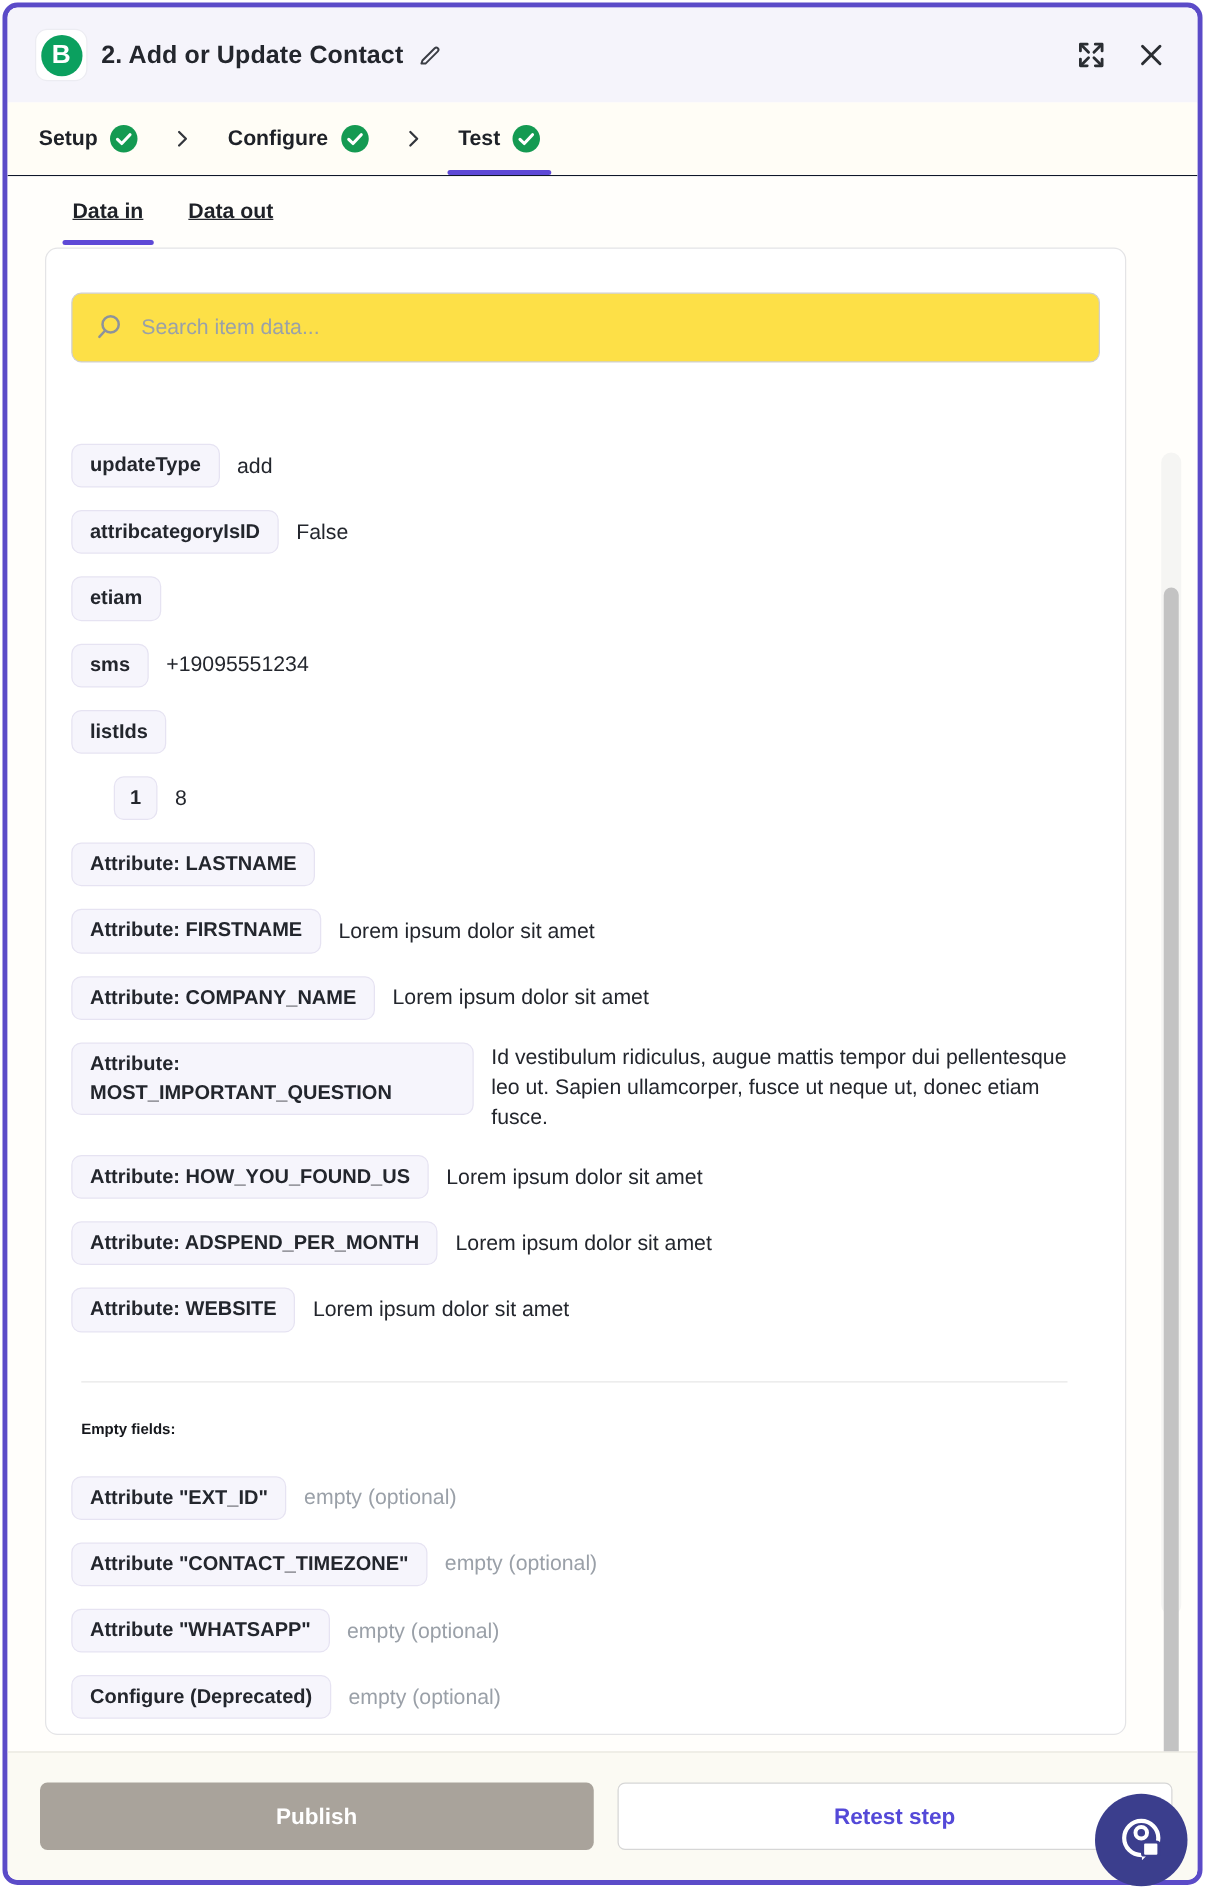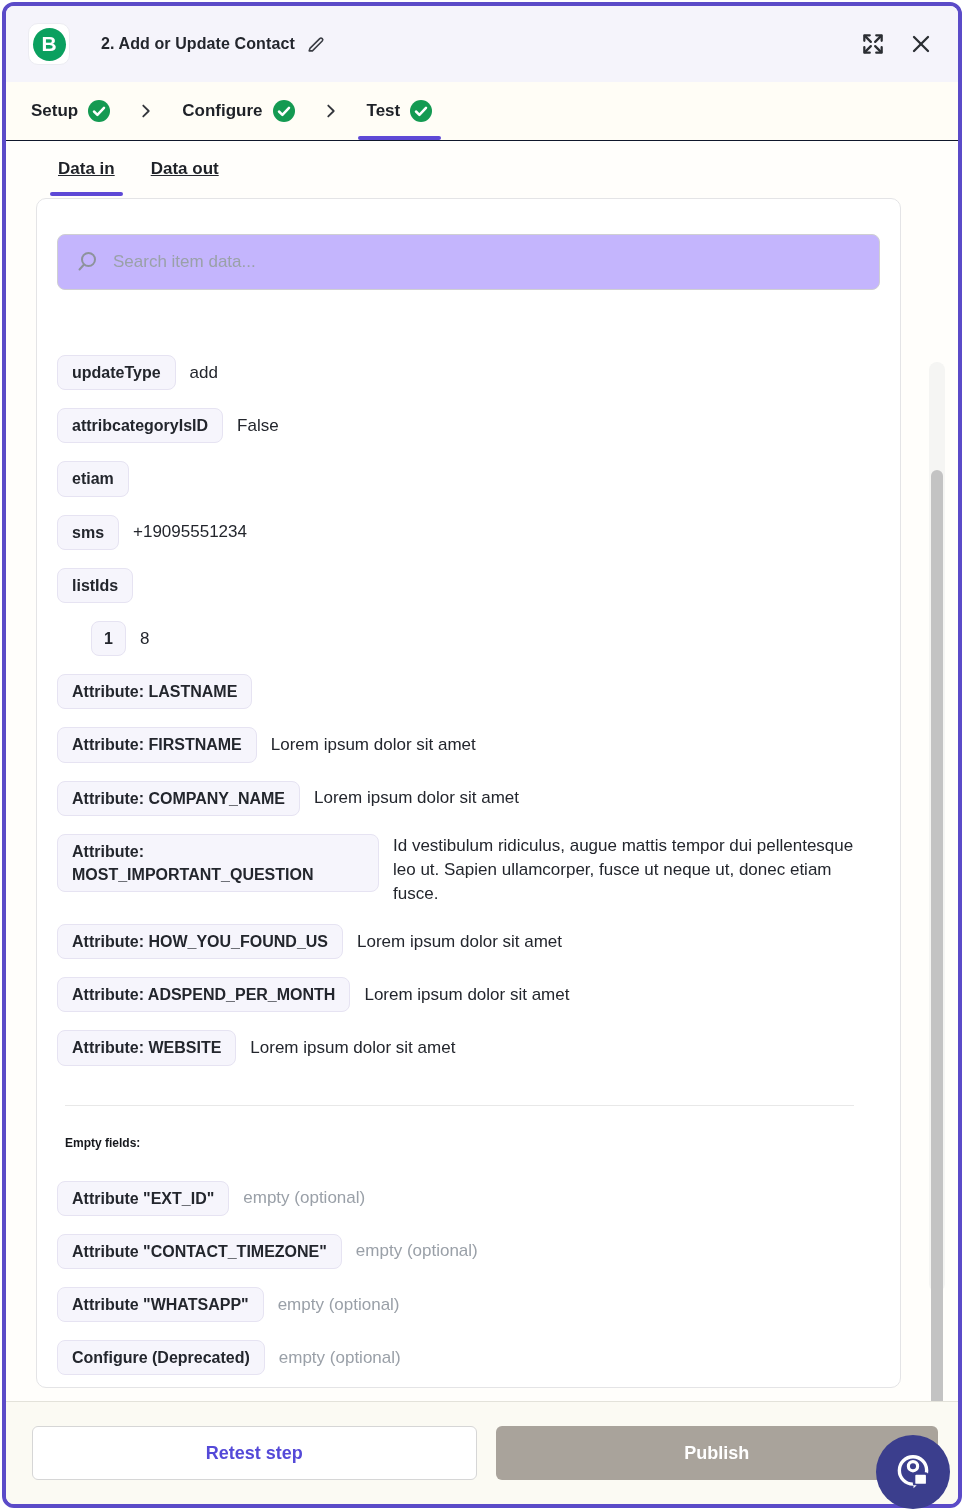--- a/index.html
+++ b/index.html
@@ -11,21 +11,21 @@
            display:flex; flex-direction:column; overflow:hidden; }
 
   
   .hdr { height:76px; background:#f5f4fb; display:flex; align-items:center;
          padding:0 22px; flex-shrink:0; }
   .app-tile { width:42px; height:42px; background:#fff; border-radius:10px;
               border:1px solid #ececf2; display:flex; align-items:center; justify-content:center; }
   .app-circle { width:33px; height:33px; border-radius:50%; background:#0ba05f;
                 display:flex; align-items:center; justify-content:center; }
   .app-circle span { color:#fff; font-weight:bold; font-size:21px; }
-  .hdr-title { margin-left:31px; font-size:16px; font-weight:bold; letter-spacing:.1px; }
+  .hdr-title { margin-left:11px; font-size:20px; font-weight:bold; letter-spacing:.1px; }
   .edit-btn { margin-left:10px; display:flex; align-items:center; cursor:pointer; }
   .hdr-spacer { flex:1; }
   .icon-btn { width:30px; height:30px; display:flex; align-items:center; justify-content:center;
               cursor:pointer; margin-left:18px; }
 
   
   .stepper { height:59px; background:#fffdf6; border-bottom:1px solid #0f172a;
              display:flex; align-items:center; padding:0 25px; flex-shrink:0; }
   .step { position:relative; height:100%; display:flex; align-items:center; gap:10px; cursor:pointer; }
   .step .lbl { font-size:17px; font-weight:bold; color:#1e2127; }
@@ -40,21 +40,21 @@
   .tabs { display:flex; gap:36px;text-decoration:underline; }
   .tab { position:relative; font-size:17px; font-weight:bold; padding:8px 0 17px;
          cursor:pointer; color:#1e2127; }
   .tab.active::after { content:""; position:absolute; left:-8px; right:-8px; bottom:0;
                        height:4px; border-radius:3px; background:#5e49d6; }
 
   .card { position:absolute; left:30px; top:57px; width:865px; bottom:13px;
           background:#fff; border:1px solid #e4e4e6; border-radius:10px;
           padding:35px 20px 28px; overflow:hidden; }
 
-  .search { height:56px; border:1px solid #cfcfd2; border-radius:8px; background:#c4b5fd;
+  .search { height:56px; border:1px solid #cfcfd2; border-radius:8px; background:#fde047;
             display:flex; align-items:center; padding:0 17px; }
   .search svg { flex-shrink:0; margin-right:14px; }
   .search input { border:none; outline:none; flex:1; font-size:17px;
                   font-family:"Liberation Sans", sans-serif; color:#23262d; background:transparent; }
   .search input::placeholder { color:#9aa1a8; }
 
   .rows { margin-top:65px; }
   .row { display:flex; align-items:center; margin-bottom:18px; }
   .row.indent { margin-left:34px; }
   .pill { display:inline-block; background:#f6f5fc; border:1px solid #e6e3f2; border-radius:8px;
@@ -258,22 +258,22 @@
         </div>
       </div>
     </div>
 
     <div class="sb-track">
       <div class="sb-thumb"></div>
     </div>
   </div>
 
   <div class="ftr">
+    <button class="btn publish">Publish</button>
     <button class="btn retest">Retest step</button>
-    <button class="btn publish">Publish</button>
   </div>
 </div>
 
 <div class="fab">
   <svg width="42" height="42" viewBox="0 0 40 40">
     <circle cx="20" cy="18.5" r="13" fill="none" stroke="#fff" stroke-width="3.2"></circle>
     <circle cx="20" cy="14.5" r="4.4" fill="#3b3e8d" stroke="#fff" stroke-width="3"></circle>
     <rect x="21" y="21.5" width="12.5" height="11" rx="2" fill="#fff" stroke="#3b3e8d" stroke-width="2.4"></rect>
     <path d="M23.5 32.5 L20.5 35.5 L20.5 32.5 Z" fill="#fff"></path>
   </svg>

